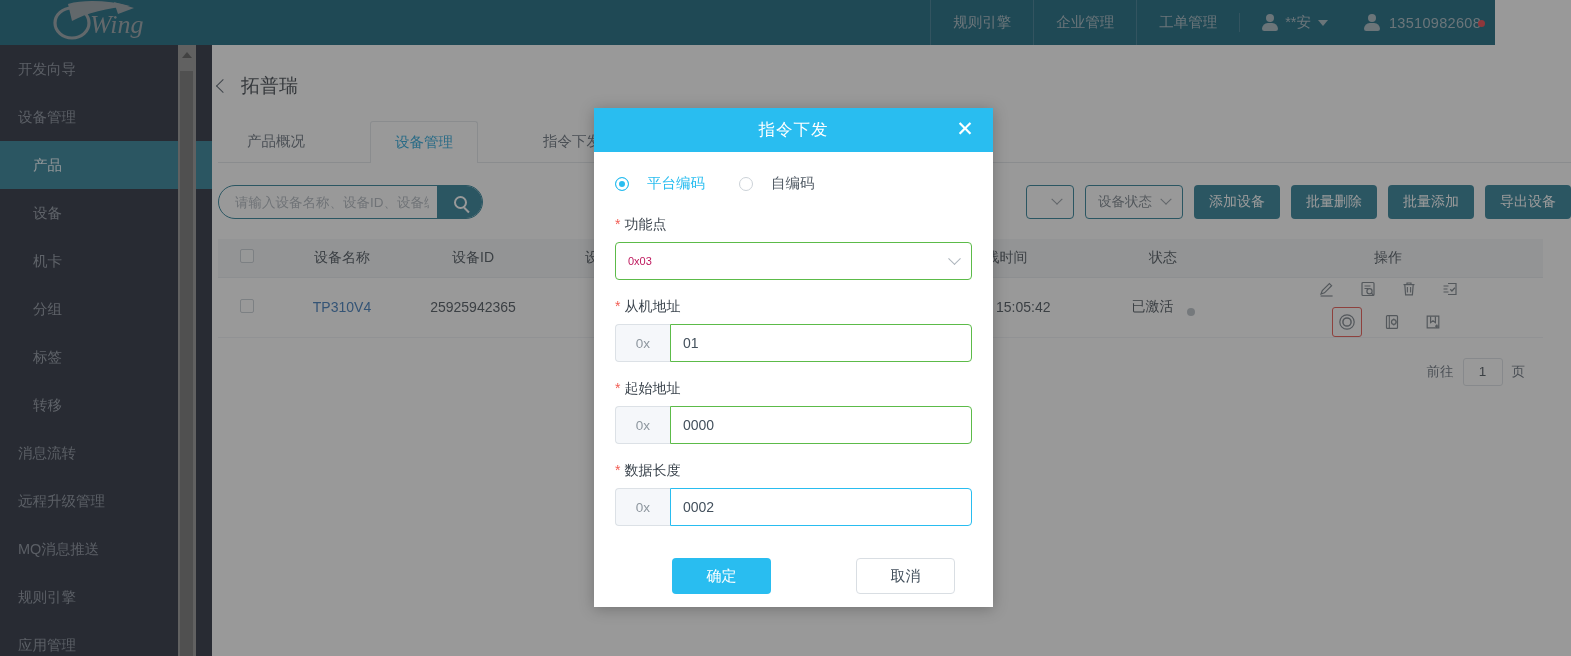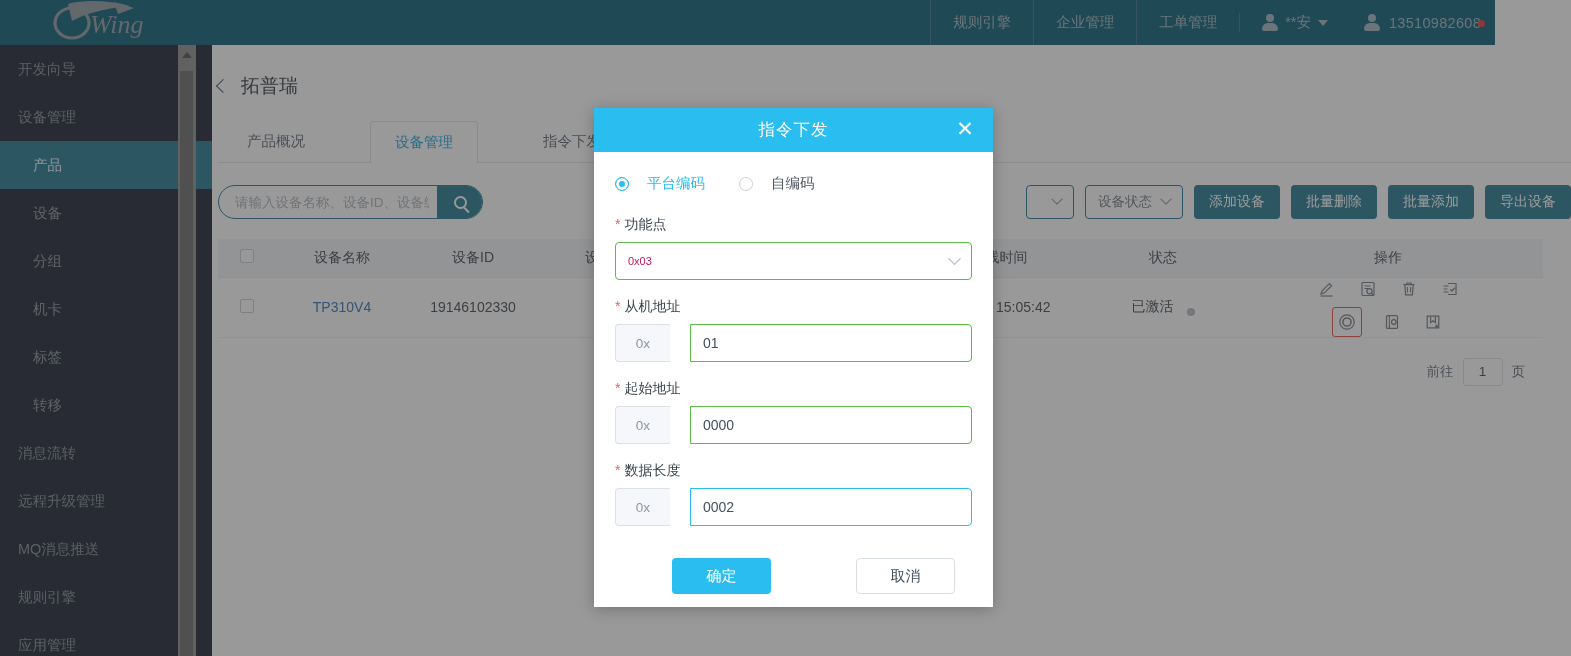--- a/index.html
+++ b/index.html
@@ -136,21 +136,21 @@
   .radio .rl { color: #505a64; }
   .f-label { font-size: 14px; color: #3c454e; margin-bottom: 8px; }
   .f-label .req { color: #f25b52; margin-right: 4px; }
   .f-group { margin-bottom: 18px; }
   .sel-box {
     height: 38px; border: 1px solid #5cbb49; border-radius: 4px; display: flex; align-items: center;
     padding: 0 12px; justify-content: space-between; cursor: pointer; background:#fff;
   }
   .sel-box .sv { font-size: 11px; color: #be185d; }
   .sel-box .cd { width: 9px; height: 9px; border-right: 1.4px solid #aeb6bd; border-bottom: 1.4px solid #aeb6bd; transform: rotate(45deg) translate(-2px,-2px); }
-  .hex-row { display: flex; align-items: stretch; height: 38px; gap: 20px; }
+  .hex-row { display: flex; align-items: stretch; height: 38px; }
   .hex-pre {
     width: 55px; background: #f5f7fa; border: 1px solid #dce1e6; border-right: none; border-radius: 4px 0 0 4px;
     display: flex; align-items: center; justify-content: center; font-size: 13.5px; color: #8e979f;
   }
   .hex-in {
     flex: 1; border: 1px solid #5cbb49; border-radius: 0 4px 4px 0; padding: 0 12px;
     font-size: 14px; color: #43505c; font-family: inherit; outline: none; background:#fff;
   }
   .hex-in.focused { border-color: #29bdf0; }
   .modal-foot { display: flex; gap: 85px; padding: 14px 0 0 57px; }
@@ -196,24 +196,24 @@
       <span>设备管理</span>
       <span class="chev up"></span>
     </div>
     <div class="side-item sub active">
       <span>产品</span>
     </div>
     <div class="side-item sub">
       <span>设备</span>
     </div>
     <div class="side-item sub">
+      <span>机卡</span>
+    </div>
+    <div class="side-item sub">
       <span>分组</span>
-    </div>
-    <div class="side-item sub">
-      <span>机卡</span>
     </div>
     <div class="side-item sub">
       <span>标签</span>
     </div>
     <div class="side-item sub">
       <span>转移</span>
     </div>
     <div class="side-item">
       <span>消息流转</span>
       <span class="chev down"></span>
@@ -288,21 +288,21 @@
         </tr>
       </thead>
       <tbody>
         <tr>
           <td>
             <span class="cbx"></span>
           </td>
           <td>
             <span class="devlink">TP310V4</span>
           </td>
-          <td>19146102330</td>
+          <td>25925942365</td>
           <td></td>
           <td>5:22</td>
           <td>2022-01-23 15:05:42</td>
           <td>
             <span class="status-wrap">
               <span>已激活</span>
               <span class="status-dot"></span>
             </span>
           </td>
           <td>

